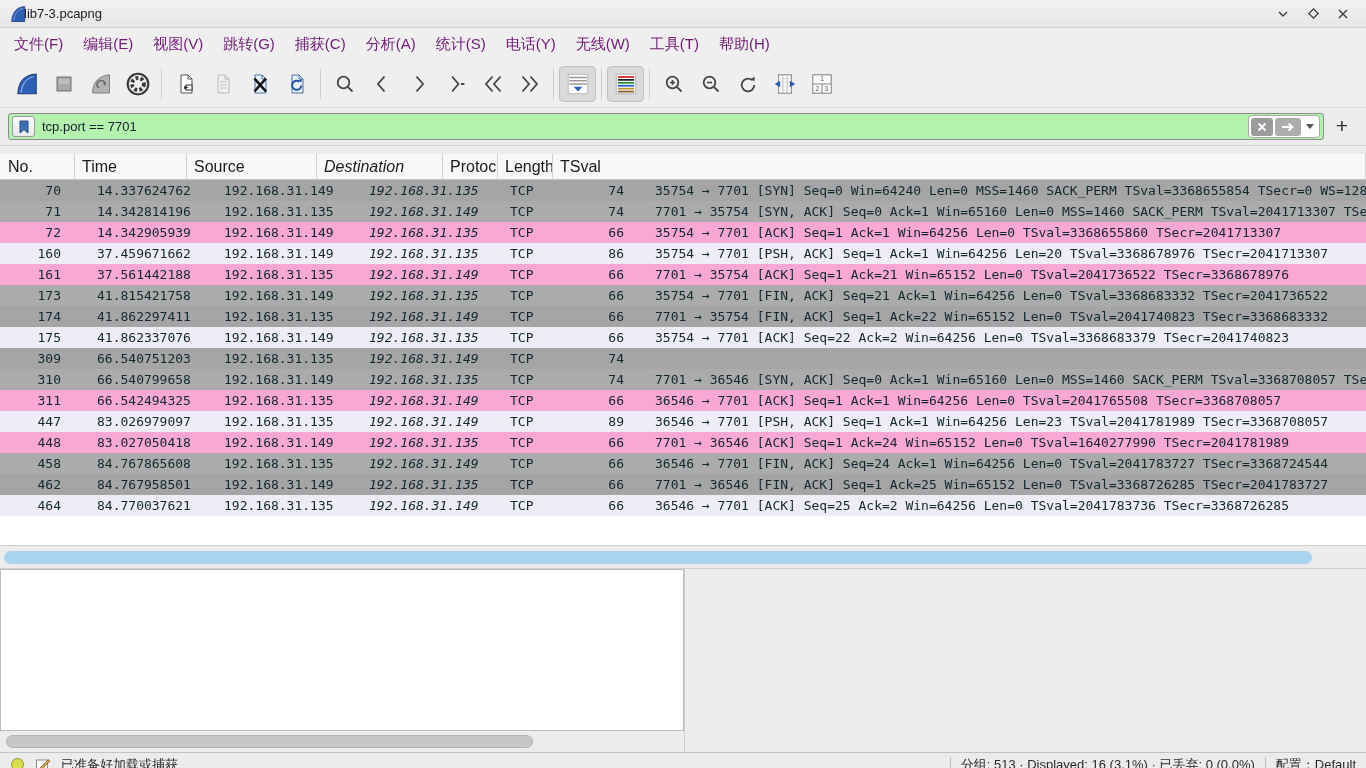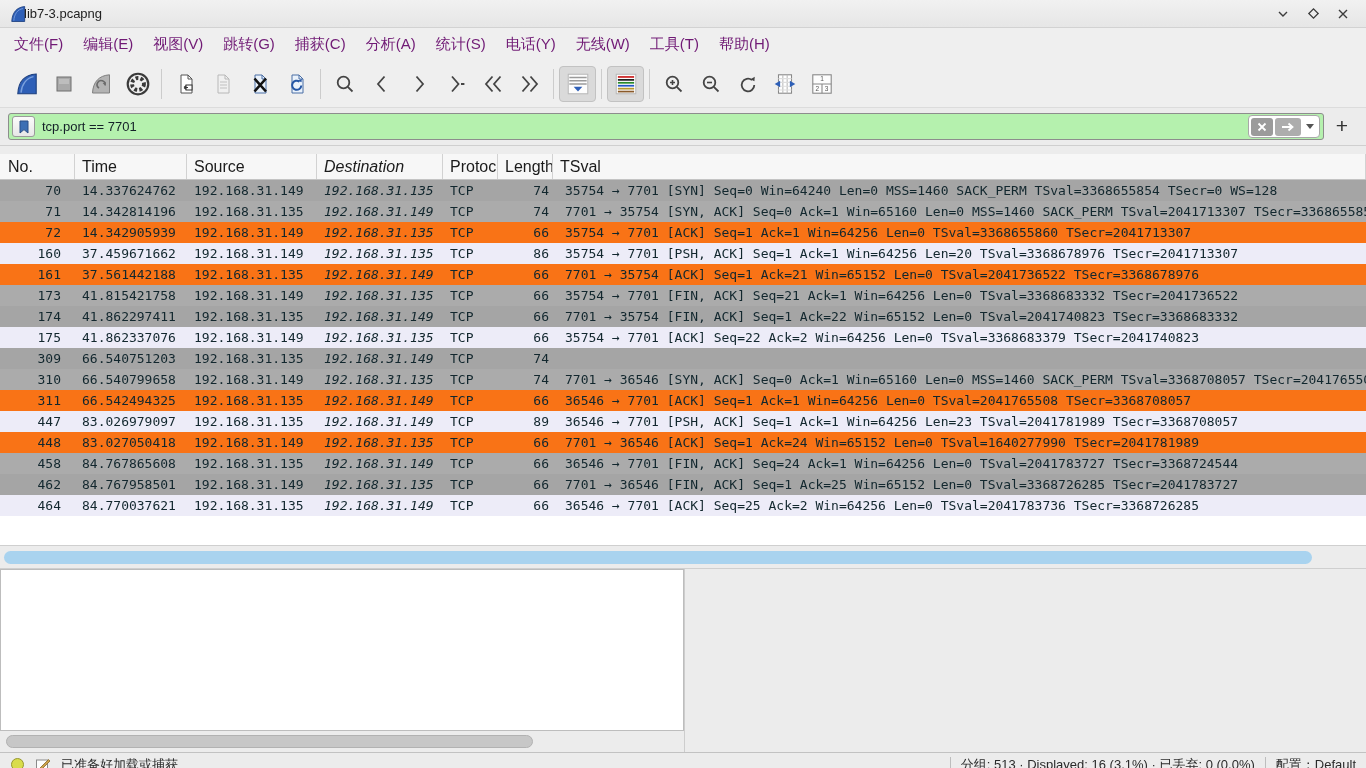--- a/index.html
+++ b/index.html
@@ -44,29 +44,29 @@
   .caret { width:0; height:0; border-left:4px solid transparent; border-right:4px solid transparent; border-top:5px solid #555; }
   .filter-add { font-size:21px; color:#333; padding:0 10px 2px 12px; line-height:20px; }
 
   
   .pheader { height:26px; display:flex; background:#f7f7f7; border-bottom:1px solid #c4c4c4; font-size:16px; color:#1b1b1b;margin-top:8px; }
   .hcell { border-right:1px solid #d2d2d2; display:flex; align-items:center; padding-left:7px; white-space:nowrap; overflow:hidden; }
   .c-no{width:75px;} .c-time{width:112px;} .c-source{width:130px;} .c-destination{width:126px;font-style:italic;}
   .c-protocol{width:55px;} .c-length{width:55px;} .c-info{flex:1;}
   .hcell.c-no{ padding-left:8px; }
   .plist { background:#fff; }
-  .prow { height:21px; display:flex; font-family:"DejaVu Sans Mono", monospace; font-size:13px; line-height:21px; color:#12272e; }
+  .prow { height:21px; display:flex; font-family:"DejaVu Sans Mono", monospace; font-size:13px; line-height:21px; color:#12272e;gap:15px; }
   .prow .cell { white-space:nowrap; overflow:hidden; }
   .prow .c-no { text-align:right; padding-right:14px; }
   .prow .c-time, .prow .c-source, .prow .c-destination, .prow .c-protocol { padding-left:7px; }
   .prow .c-length { text-align:right; padding-right:4px; }
   .prow .c-info { padding-left:12px; }
   .row-gray { background:#a5a5a5; }
   .row-gray.alt { background:#abshadow; background:#ababab; }
-  .row-purple { background:#f97316; }
+  .row-purple { background:#f9a8d4; }
   .row-purple.alt { background:#edecf8; }
   .pfiller { height:29px; background:#ffffff; }
 
   
   .hstrip { height:24px; background:#ececec; border-top:1px solid #cfcfcf; border-bottom:1px solid #cfcfcf; position:relative; }
   .thumb-blue { position:absolute; left:4px; top:5px; width:1308px; height:13px; background:#a9d3ef; border-radius:7px; }
 
   
   .panes { height:183px; display:flex; }
   .pane-left { width:684px; display:flex; flex-direction:column; }

